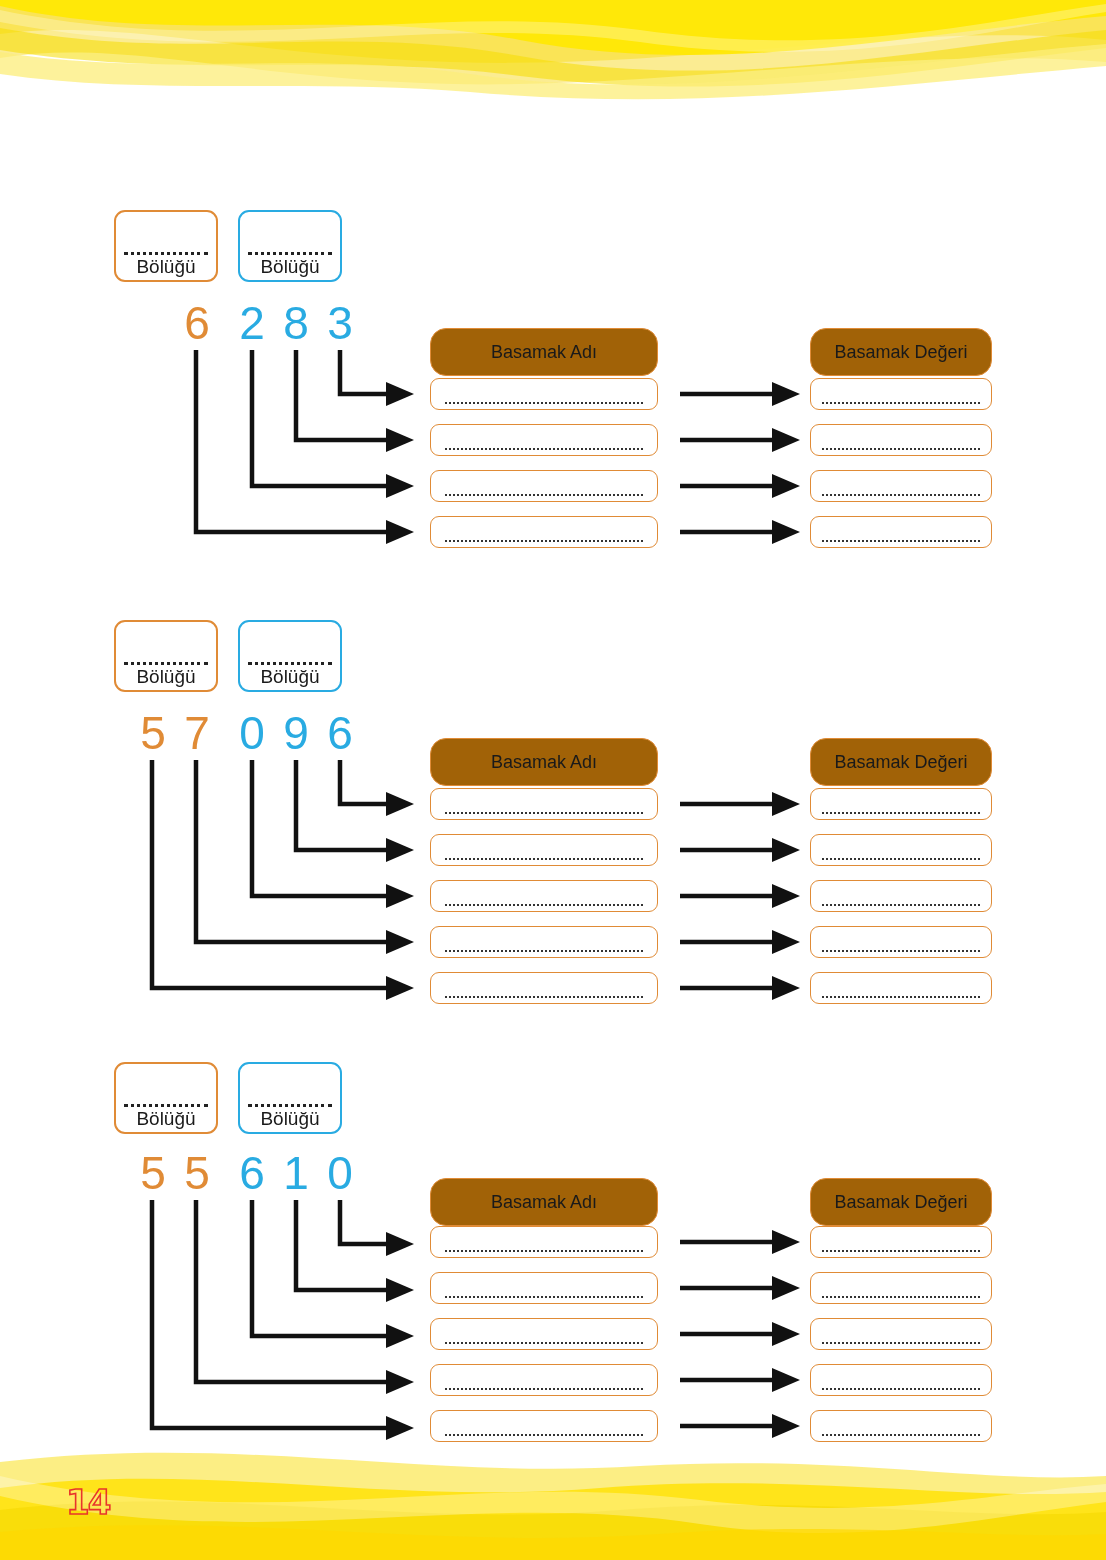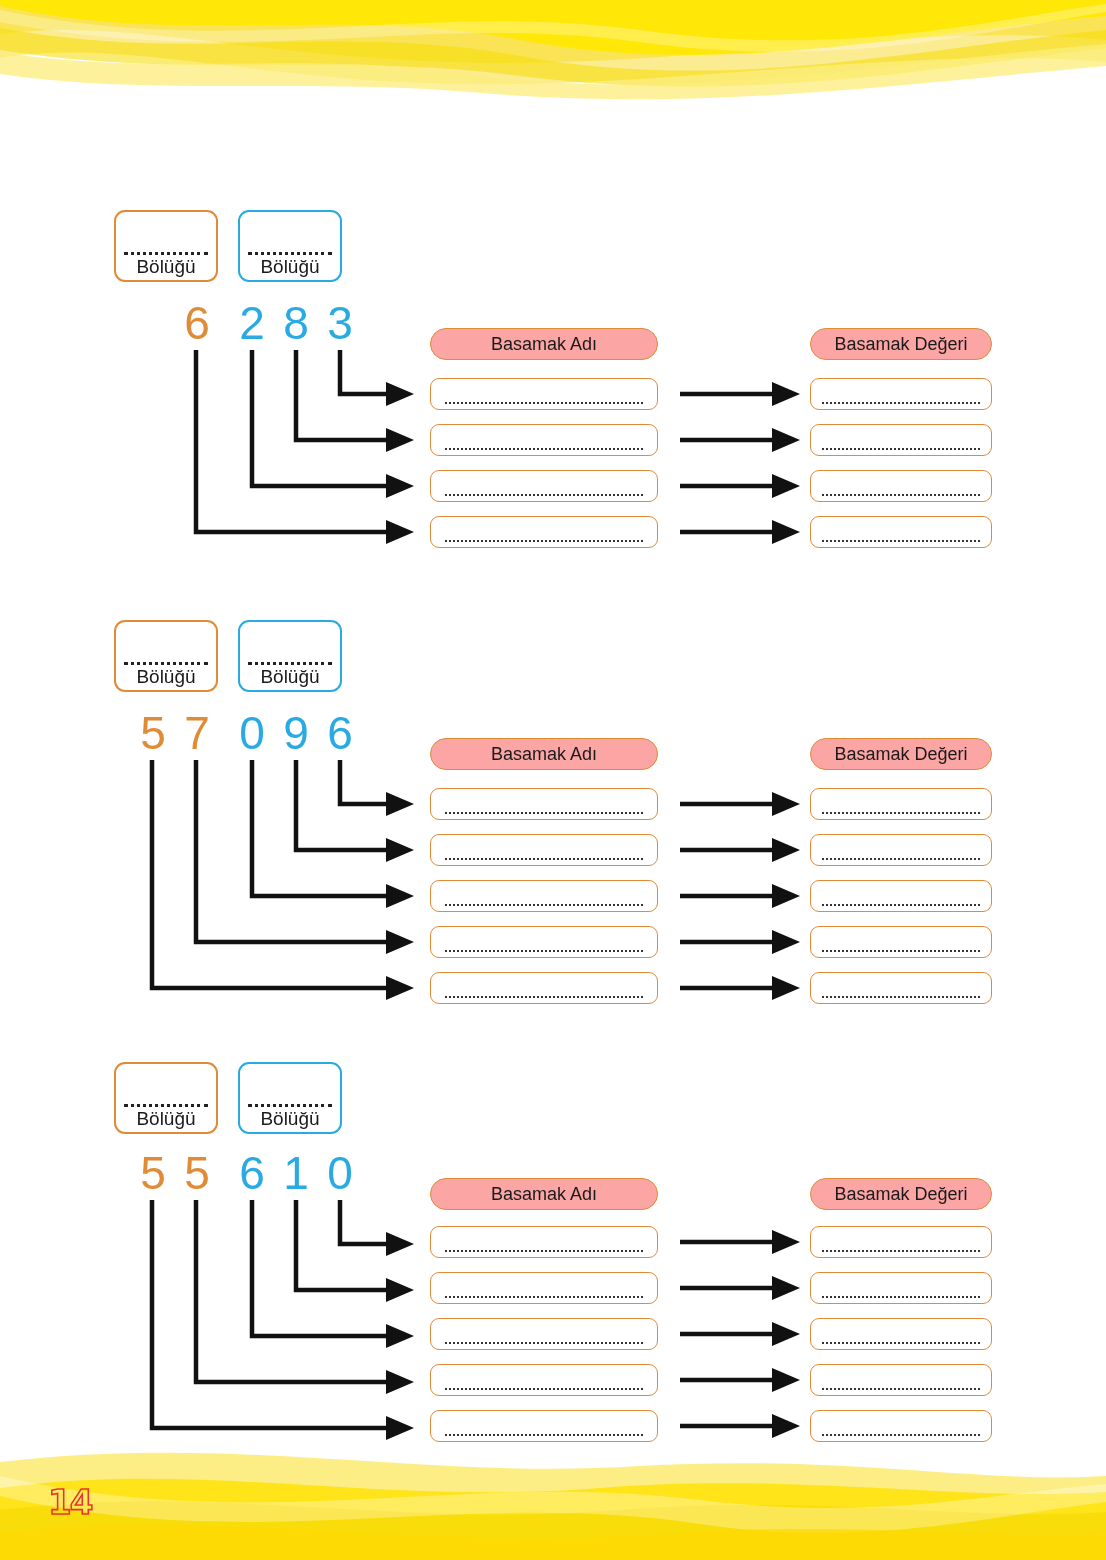--- a/index.html
+++ b/index.html
@@ -49,22 +49,22 @@
     font-family:"Liberation Sans", sans-serif;
     color:#E08B36;text-align:center;width:34px;
   }
   .digit.blue{color:#29ABE2;}
 
   
   .connectors{position:absolute;left:0;top:0;overflow:visible;}
 
   
   .col-head{
-    position:absolute;height:32px;
-    background:#fca5a5;border:1.5px solid #E08B36;border-radius:16px;
+    position:absolute;height:48px;
+    background:#a16207;border:1.5px solid #E08B36;border-radius:16px;
     box-sizing:border-box;
     display:flex;align-items:center;justify-content:center;
     font-size:18px;color:#1a1a1a;
   }
   .ans-box{
     position:absolute;height:32px;
     background:#fff;border:1.5px solid #E08B36;border-radius:9px;
     box-sizing:border-box;
     display:flex;align-items:flex-end;justify-content:center;
     padding-bottom:5px;
@@ -72,21 +72,21 @@
   .ans-dots{
     border-bottom:2.5px dotted #333;
     width:88%;height:1px;
   }
 
   
   .mid-arrow{position:absolute;overflow:visible;}
 
   
   .page-num{
-    position:absolute;left:48px;top:1482px;
+    position:absolute;left:66px;top:1482px;
     font-size:34px;font-weight:bold;
     color:transparent;
     -webkit-text-stroke:1.6px #e8352b;
     font-family:"DejaVu Sans", sans-serif;
     letter-spacing:-2px;
   }
 </style>
 </head>
 <body>
 

